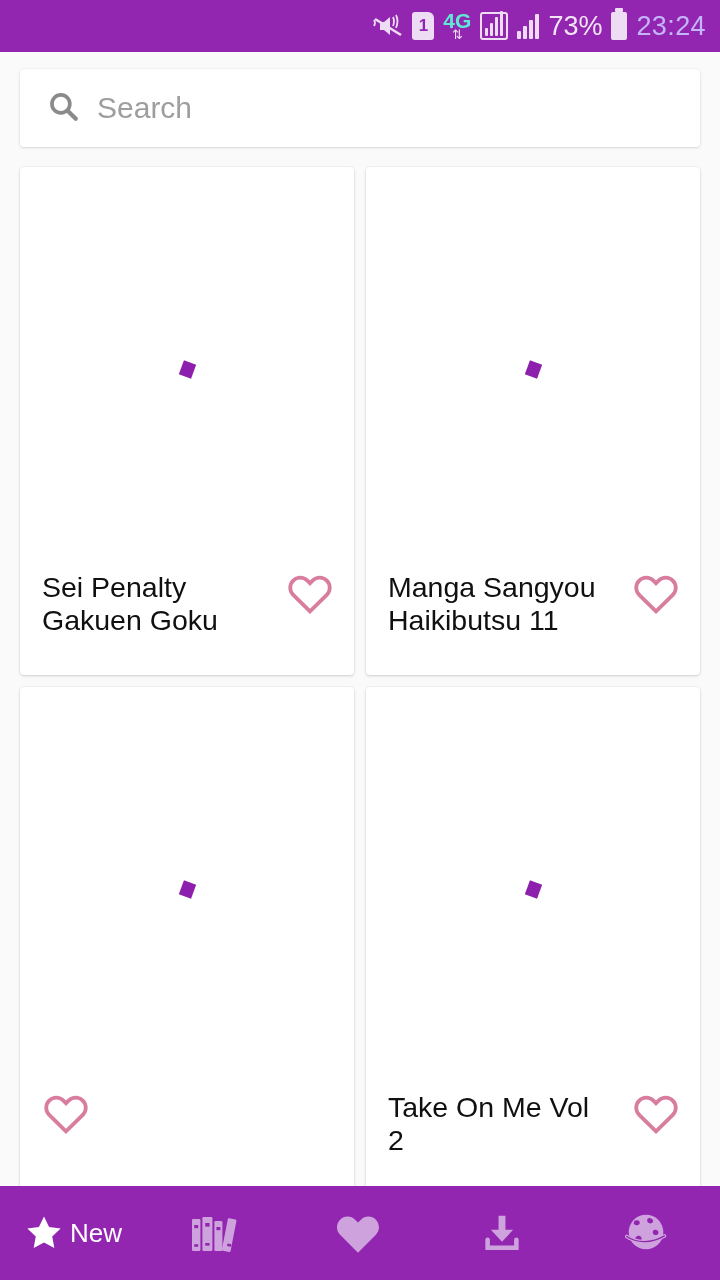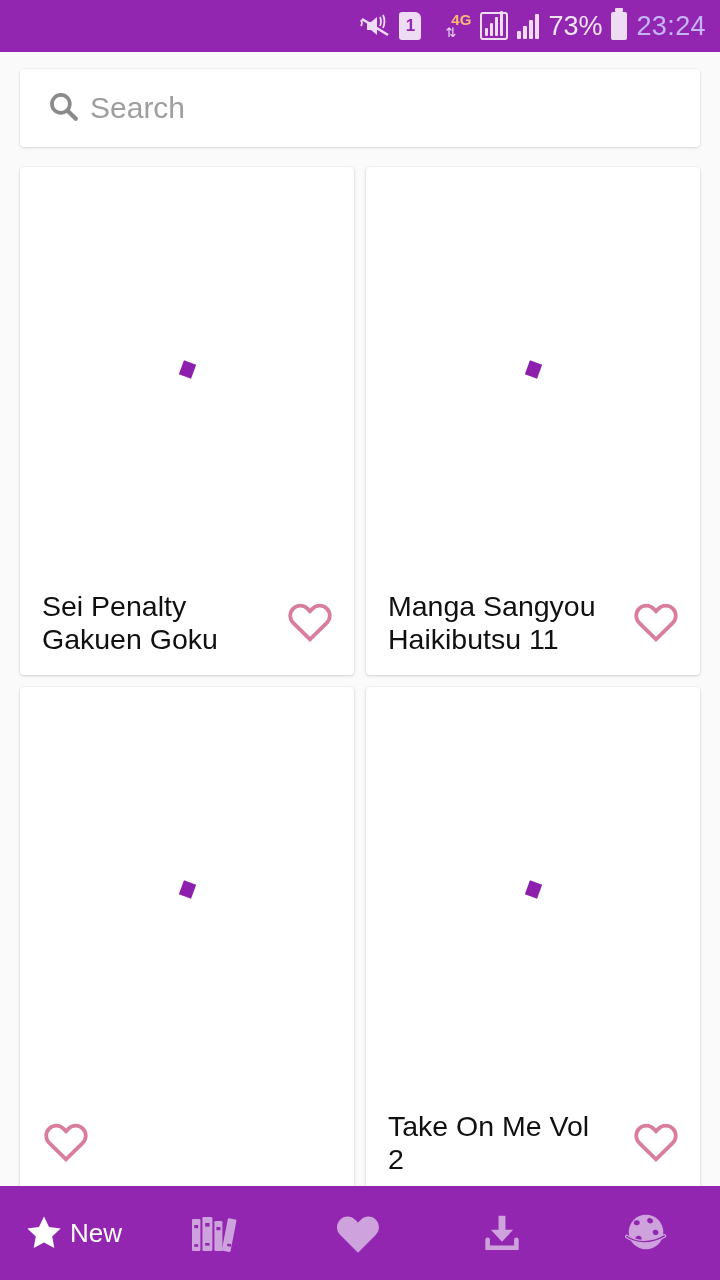--- a/index.html
+++ b/index.html
@@ -18,38 +18,38 @@
   }
   .status-bar .icon{ display:flex; align-items:center; justify-content:center; }
   .sb-text{ color:#c4b5fd; font-size:27px; letter-spacing:.4px; }
   .sb-battery-pct{ color:#f2e4f7; font-size:27px; }
   .sim-box{
     width:22px;height:28px;background:#eddcf3;border-radius:3px 6px 3px 3px;
     color:#9326b0;font-size:17px;font-weight:bold;
     display:flex;align-items:center;justify-content:center;
   }
   .fourg{ display:flex;flex-direction:column;align-items:center;line-height:.85; }
-  .fourg .lbl{ color:#fdba74;font-size:15px;font-weight:bold;margin-left:21px; }
+  .fourg .lbl{ color:#5eead4;font-size:21px;font-weight:bold; }
   .fourg .arr{ color:#eddcf3;font-size:13px; }
   .sig-box{ border:2px solid #eddcf3; border-radius:3px; padding:2px 3px; display:flex; align-items:flex-end; gap:1.5px; height:28px;}
   .bars{ display:flex; align-items:flex-end; gap:2px; height:26px;}
   .bars i{ display:block;width:4px;background:#eddcf3;border-radius:1px; }
   .bars i:nth-child(1){height:30%}
   .bars i:nth-child(2){height:50%}
   .bars i:nth-child(3){height:72%}
   .bars i:nth-child(4){height:95%}
   .sig-box .bars i{ width:3px; }
   .batt{ width:16px;height:28px;border-radius:2px;background:#eddcf3;position:relative; }
   .batt::before{content:"";position:absolute;top:-4px;left:4px;width:8px;height:4px;background:#eddcf3;border-radius:1px;}
 
   
   .search-wrap{ padding:17px 20px 0 20px; }
   .search-bar{
     background:#fff; border-radius:4px; height:78px;
-    display:flex; align-items:center; gap:10px; padding:0 26px;
+    display:flex; align-items:center; gap:17px; padding:0 26px;
     box-shadow:0 1px 3px rgba(0,0,0,.13), 0 0 0 .5px rgba(0,0,0,.04);
   }
   .search-input{
     border:none;outline:none;background:transparent;
     font-family:"Liberation Sans",sans-serif;
     font-size:30px;color:#3b3b3b;flex:1;
   }
   .search-input::placeholder{ color:#9e9e9e; }
 
   
@@ -62,21 +62,21 @@
     background:#fff; border-radius:4px; height:508px;
     box-shadow:0 1px 3px rgba(0,0,0,.16), 0 0 0 .5px rgba(0,0,0,.05);
     display:flex; flex-direction:column; position:relative; overflow:hidden;
   }
   .card-cover{ flex:1; display:flex; align-items:center; justify-content:center; }
   .loader-dot{
     width:13px;height:15px;background:#8c20ad;
     transform:rotate(20deg);
   }
   .card-footer{
-    display:flex; align-items:center; justify-content:space-between;
+    display:flex; justify-content:space-between;
     padding:0 20px 0 22px; height:104px; gap:8px;
   }
   .card-title{
     font-size:28.5px; line-height:1.16; color:#101010;
     max-width:215px;
   }
   .heart-outline{ flex:none; }
 
   
   .bottom-nav{

